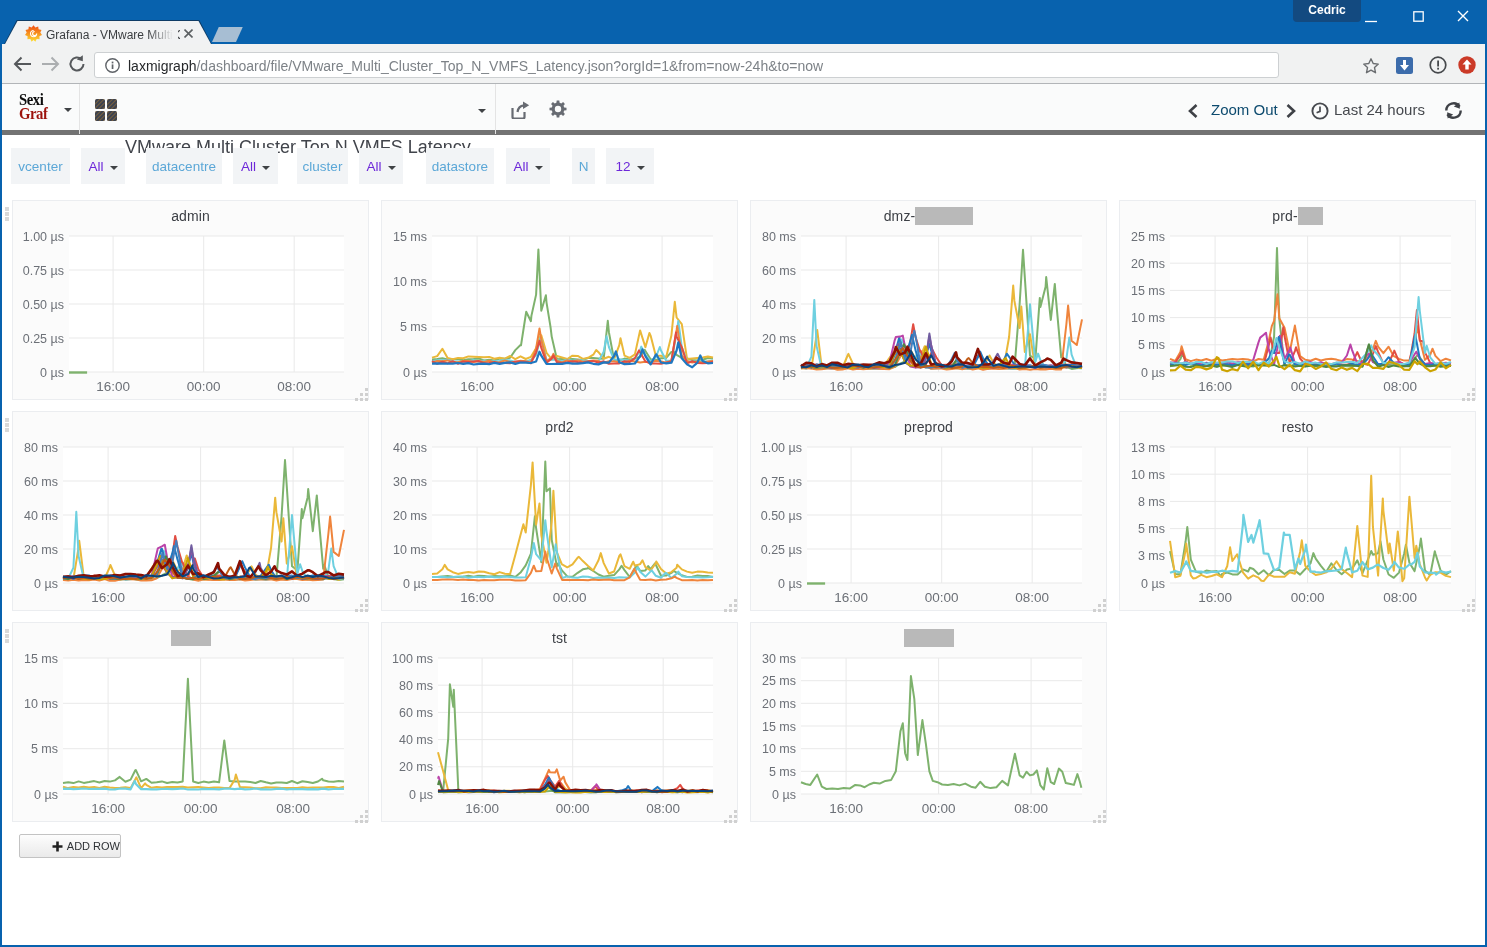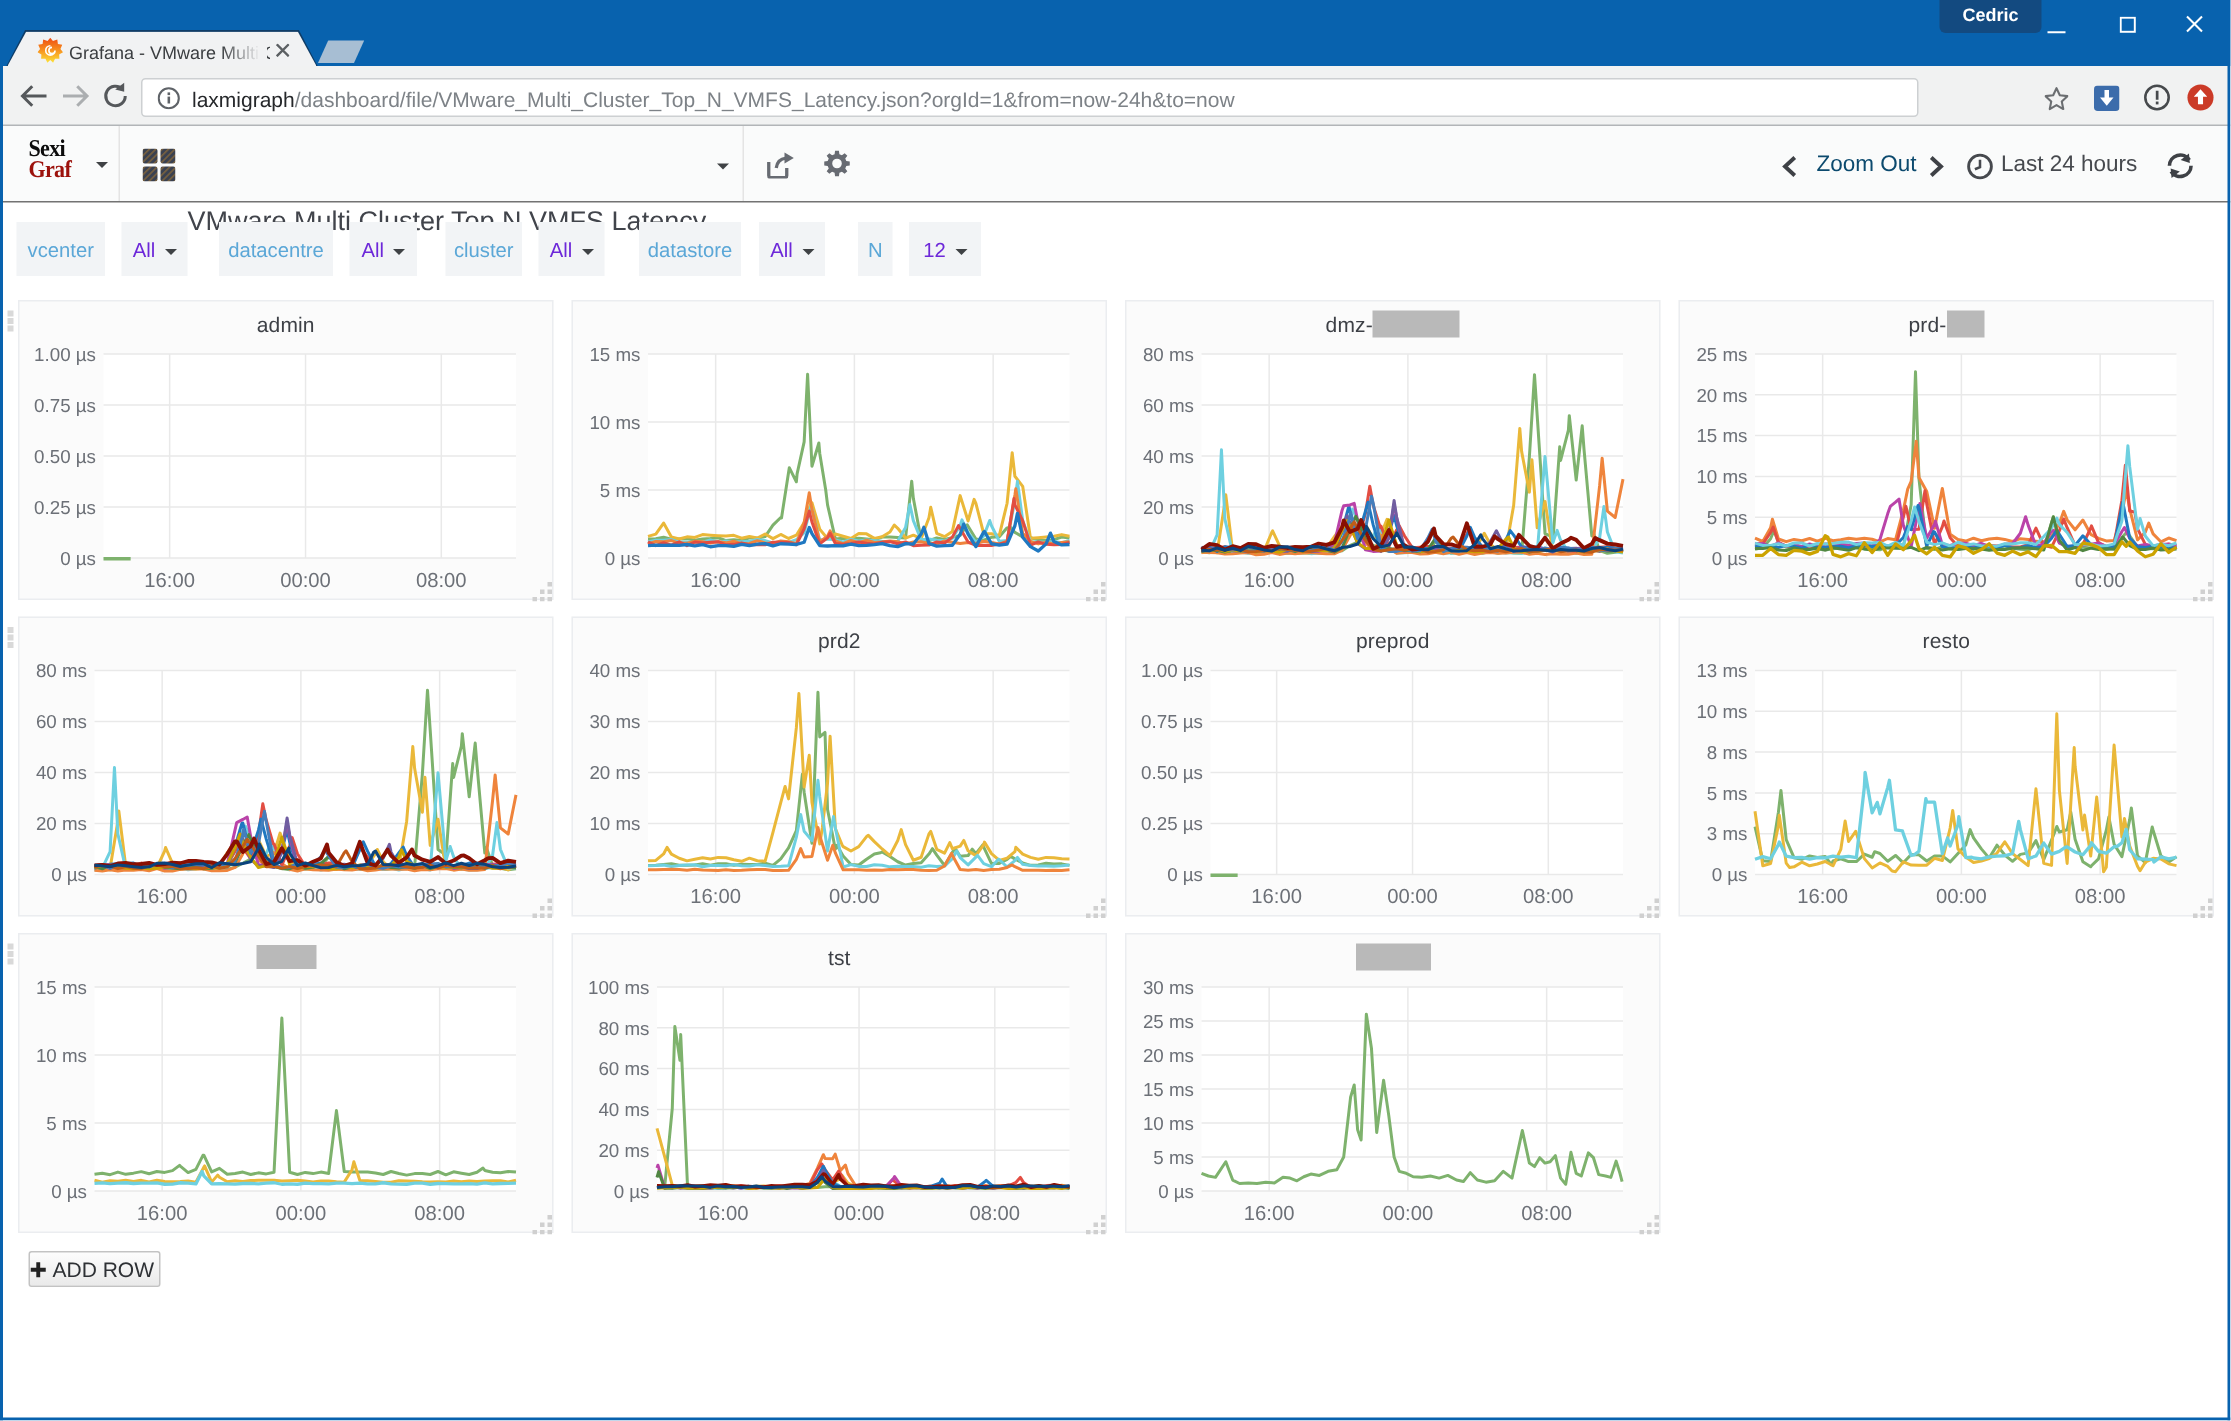--- a/index.html
+++ b/index.html
@@ -14,43 +14,43 @@
 #newtab { position:absolute; left:212px; top:26.5px; width:31px; height:15.5px; background:#a7bed3;
   clip-path:polygon(7px 0, 31px 0, 24px 100%, 0 100%); }
 #cedric { position:absolute; left:1293px; top:0; width:68px; height:22px; background:#134a80; border-radius:0 0 4px 4px;
   color:#fff; font-size:12px; font-weight:bold; text-align:center; line-height:21px; }
 
 #toolbar { position:absolute; left:0; top:44px; width:1487px; height:40px; background:#f1f2f2; border-bottom:1px solid #b2b5b8; }
 #omni { position:absolute; left:94px; top:8px; width:1185px; height:26px; background:#fff; border:1px solid #cdd0d2; border-radius:3px; }
 #url { position:absolute; left:33px; top:4.5px; font-size:14px; color:#7d8287; white-space:nowrap; }
 #url b { color:#26282b; font-weight:normal; }
 
-#navbar { position:absolute; left:0; top:84px; width:1487px; height:51px; background:#fafbfb; border-bottom:1px solid #737373;padding-left:44px; }
+#navbar { position:absolute; left:0; top:84px; width:1487px; height:51px; background:#fafbfb; border-bottom:5px solid #737373;padding-left:44px; }
 .vsep { position:absolute; top:0; width:1px; height:50px; background:#e4e4e4; }
 #logo { position:absolute; left:19px; top:9px; font-family:"Liberation Serif",serif; font-weight:bold;
   font-size:16px; line-height:13.5px; letter-spacing:-0.5px; transform:scaleX(0.92); transform-origin:left; }
 #logo .l1 { color:#0c0c0c; } #logo .l2 { color:#9c120c; }
 #dashtitle { position:absolute; left:125px; top:13px; font-size:18px; color:#41444b;margin-top:40px; }
 #zoomout { position:absolute; left:1211px; top:17px; font-size:15px; color:#0c4a6e; }
 #last24 { position:absolute; left:1334px; top:17px; font-size:15px; color:#46494e; }
 
 .tvar { position:absolute; top:148px; height:36px; background:#f2f4f6; color:#5ba7d7; font-size:13.5px;
   display:flex; align-items:center; justify-content:center; }
 .tval { color:#6d28d9; }
 .caret { display:inline-block; width:0; height:0; border-left:4px solid transparent; border-right:4px solid transparent; border-top:4.5px solid #3f4245; margin-left:6px; position:relative; top:1.5px; }
 
 .panel { position:absolute; width:357px; height:200px; background:#fbfbfb; border:1px solid #ebedf0; }
 .ptitle { position:absolute; left:0; top:5px; width:100%; height:20px; display:flex; align-items:center; justify-content:center;
   font-size:14px; font-weight:normal; color:#3d4046; letter-spacing:0.1px; }
 .ptitle .rd { display:inline-block; background:#b9b9b9; }
 .panel svg { position:absolute; left:0; top:0; }
 .rdot { position:absolute; width:4px; height:4px; background:#d9d9d9; }
-#addrow { position:absolute; left:19px; top:834px; width:88px; height:24px; background:linear-gradient(#fdfdfd,#eaeaea);
-  border:1px solid #c3c3c3; border-radius:2px; font-size:14px; color:#2e3135; font-family:"Liberation Sans",sans-serif;
-  display:flex; align-items:center; justify-content:flex-start; gap:4px; }
+#addrow { position:absolute; left:19px; top:834px; width:102px; height:24px; background:linear-gradient(#fdfdfd,#eaeaea);
+  border:1px solid #c3c3c3; border-radius:2px; font-size:11px; color:#2e3135; font-family:"Liberation Sans",sans-serif;
+  display:flex; align-items:center; justify-content:flex-end; gap:4px; }
 
 .wb { position:absolute; background:#0862ae; }
 </style></head>
 <body>
 <div id="win">
 
 <div id="titlebar">
   <div id="tabback"></div>
   <div id="tab"></div>
   <svg style="position:absolute;left:25px;top:25px" width="17" height="17">

